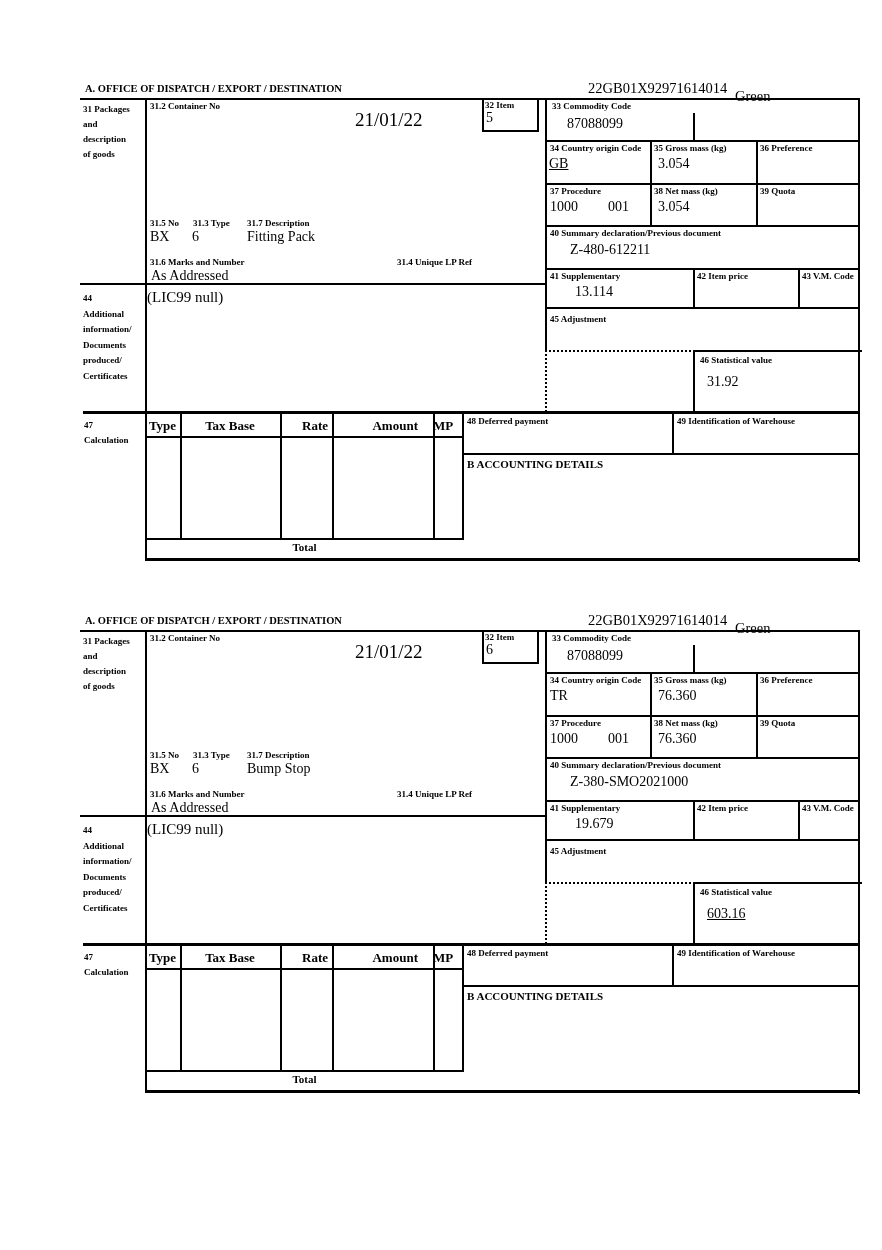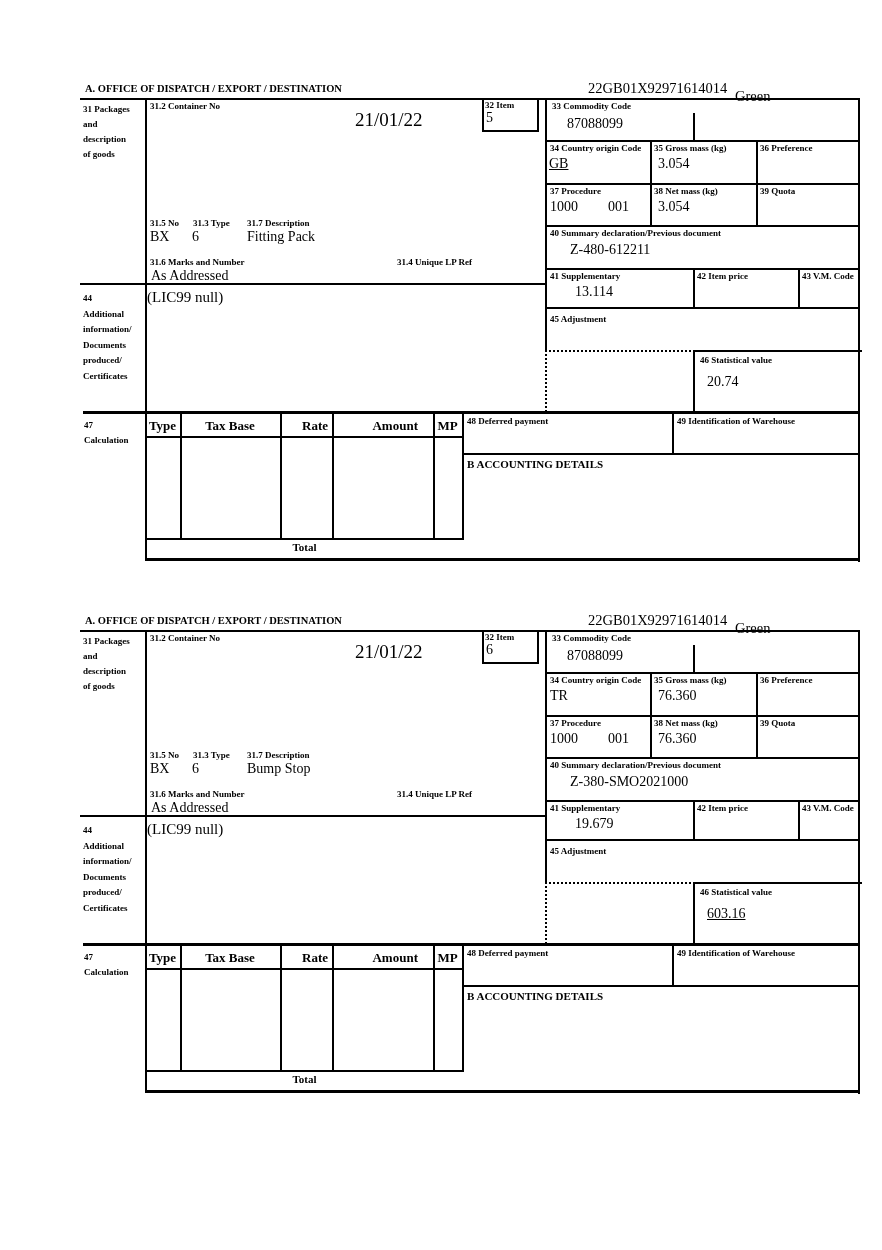--- a/index.html
+++ b/index.html
@@ -44,21 +44,21 @@
   .h-tbot{left:65px;top:458px;width:319px;height:0;border-top:2px solid #000;}
   .v-4849{left:592px;top:334px;width:0;height:39px;border-left:2px solid #000;}
   .h-4849{left:382px;top:373px;width:398px;height:0;border-top:2px solid #000;}
   .h-bottom{left:65px;top:478px;width:715px;height:0;border-top:3px solid #000;}
   
   .th{position:absolute;top:338px;font-size:13px;font-weight:bold;}
   .th-type{left:65px;width:35px;text-align:center;}
   .th-taxbase{left:100px;width:100px;text-align:center;}
   .th-rate{left:200px;width:48px;text-align:right;padding-right:3px;}
   .th-amount{left:252px;width:86px;text-align:right;}
-  .th-mp{left:353px;width:29px;text-align:center;}
+  .th-mp{left:353px;width:29px;text-align:left;}
   .l-total{left:65px;top:461px;width:319px;text-align:center;font-size:11px;font-weight:bold;position:absolute;}
 </style>
 </head>
 <body>
 
 <div class="page" id="page">
     <div class="block" style="top: 80px;">
 
     <div class="hdr-office">A.  OFFICE OF DISPATCH / EXPORT / DESTINATION</div>
     <div class="hdr-date">21/01/22</div>
@@ -144,21 +144,21 @@
     <div class="val" style="left:490px;top:162px;">Z-480-612211</div>
 
     <div class="lbl" style="left:470px;top:191px;">41 Supplementary</div>
     <div class="val" style="left:495px;top:204px;">13.114</div>
     <div class="lbl" style="left:617px;top:191px;">42 Item price</div>
     <div class="lbl" style="left:722px;top:191px;">43 V.M. Code</div>
 
     <div class="lbl" style="left:470px;top:234px;">45 Adjustment</div>
 
     <div class="lbl" style="left:620px;top:275px;">46 Statistical value</div>
-    <div class="val" style="left:627px;top:294px;">20.74</div>
+    <div class="val" style="left:627px;top:294px;">31.92</div>
 
     <div class="th th-type">Type</div>
     <div class="th th-taxbase">Tax Base</div>
     <div class="th th-rate">Rate</div>
     <div class="th th-amount">Amount</div>
     <div class="th th-mp">MP</div>
 
     <div class="lbl" style="left:387px;top:336px;">48 Deferred payment</div>
     <div class="lbl" style="left:597px;top:336px;">49 Identification of Warehouse</div>
 

